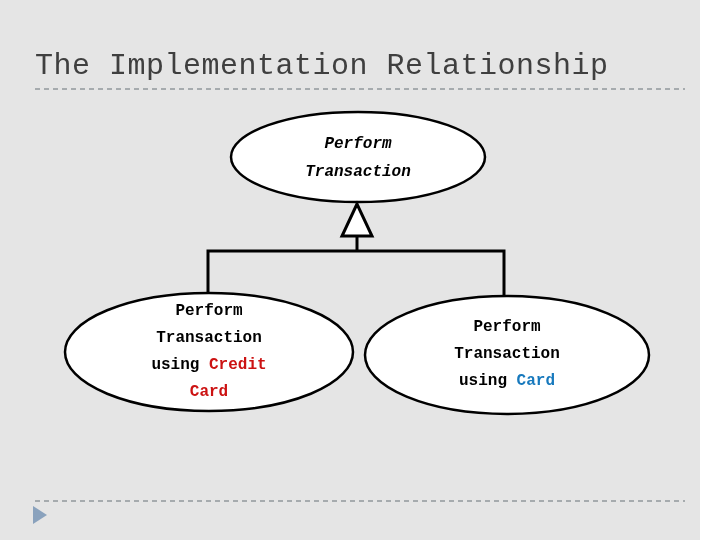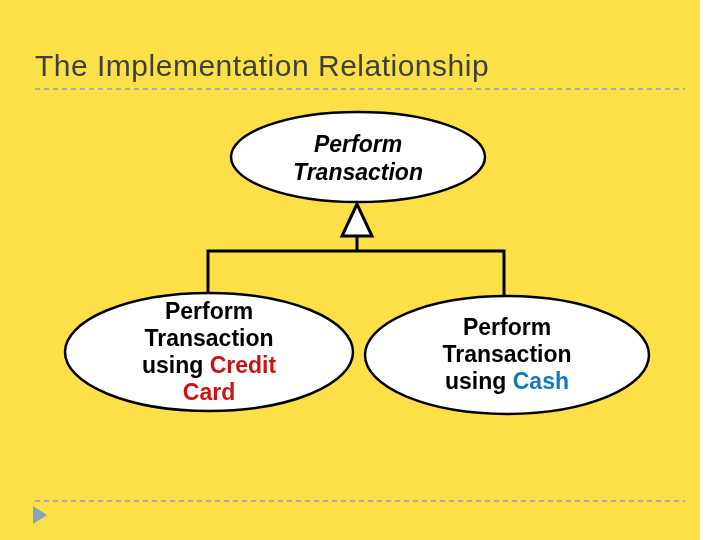--- a/index.html
+++ b/index.html
@@ -1,22 +1,22 @@
 <!DOCTYPE html>
 <html><head>
 <meta charset="utf-8">
 <style>
   html, body { margin: 0; padding: 0; background: #ffffff; }
   #slide {
     position: relative;
     width: 700px;
     height: 540px;
-    background: #fde047;
+    background: #e5e5e5;
     overflow: hidden;
-    font-family: Liberation Sans, sans-serif;
+    font-family: Liberation Mono, monospace;
   }
   .title {
     position: absolute;
     left: 35px;
     top: 49px;
     font-size: 30px;
     font-weight: 400;
     letter-spacing: 0.5px;
     white-space: nowrap;
   }
@@ -34,21 +34,21 @@
     left: 0;
     top: 0;
     width: 720px;
     height: 540px;
   }
   .ellipse-label {
     position: absolute;
     width: 160px;
     text-align: center;
     font-weight: 700;
-    font-size: 23px;
+    font-size: 16px;
     line-height: 27px;
     color: #000000;
   }
   .label-parent {
     left: 278px;
     top: 130px;
     line-height: 28px;
     font-style: italic;
   }
   .label-left { left: 129px; top: 298px; }
@@ -82,21 +82,21 @@
     <polygon points="357,204 342,236 372,236" fill="#ffffff" stroke="#000000" stroke-width="3" stroke-linejoin="miter"></polygon>
 
     <ellipse cx="209" cy="352" rx="144" ry="59" fill="#ffffff" stroke="#000000" stroke-width="2.5"></ellipse>
     <ellipse cx="507" cy="355" rx="142" ry="59" fill="#ffffff" stroke="#000000" stroke-width="2.5"></ellipse>
   </svg>
 
   <div class="ellipse-label label-parent">Perform Transaction</div>
 
   <div class="ellipse-label label-left"><span>Perform Transaction using </span><span style="color: rgb(204, 18, 18); text-align: center;">Credit Card</span></div>
 
-  <div class="ellipse-label label-right"><span>Perform Transaction using </span><span style="color: rgb(23, 121, 189);">Cash</span></div>
+  <div class="ellipse-label label-right"><span>Perform Transaction using </span><span style="color: rgb(23, 121, 189);">Card</span></div>
 
   <div class="rule rule-bottom"></div>
 
   <span class="nav-arrow" style="color: rgb(138, 162, 189);">
     <svg viewBox="0 0 16 18" width="16" height="18">
       <polygon points="0,0 14,9 0,18" fill="currentColor"></polygon>
     </svg>
   </span>
 
 </div>

